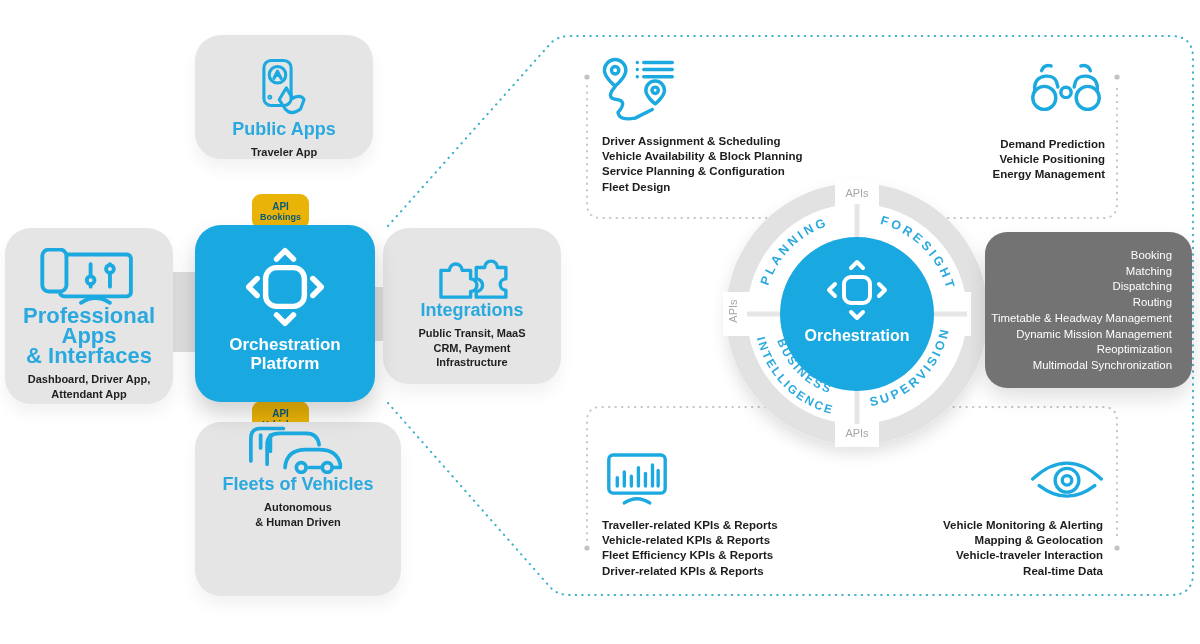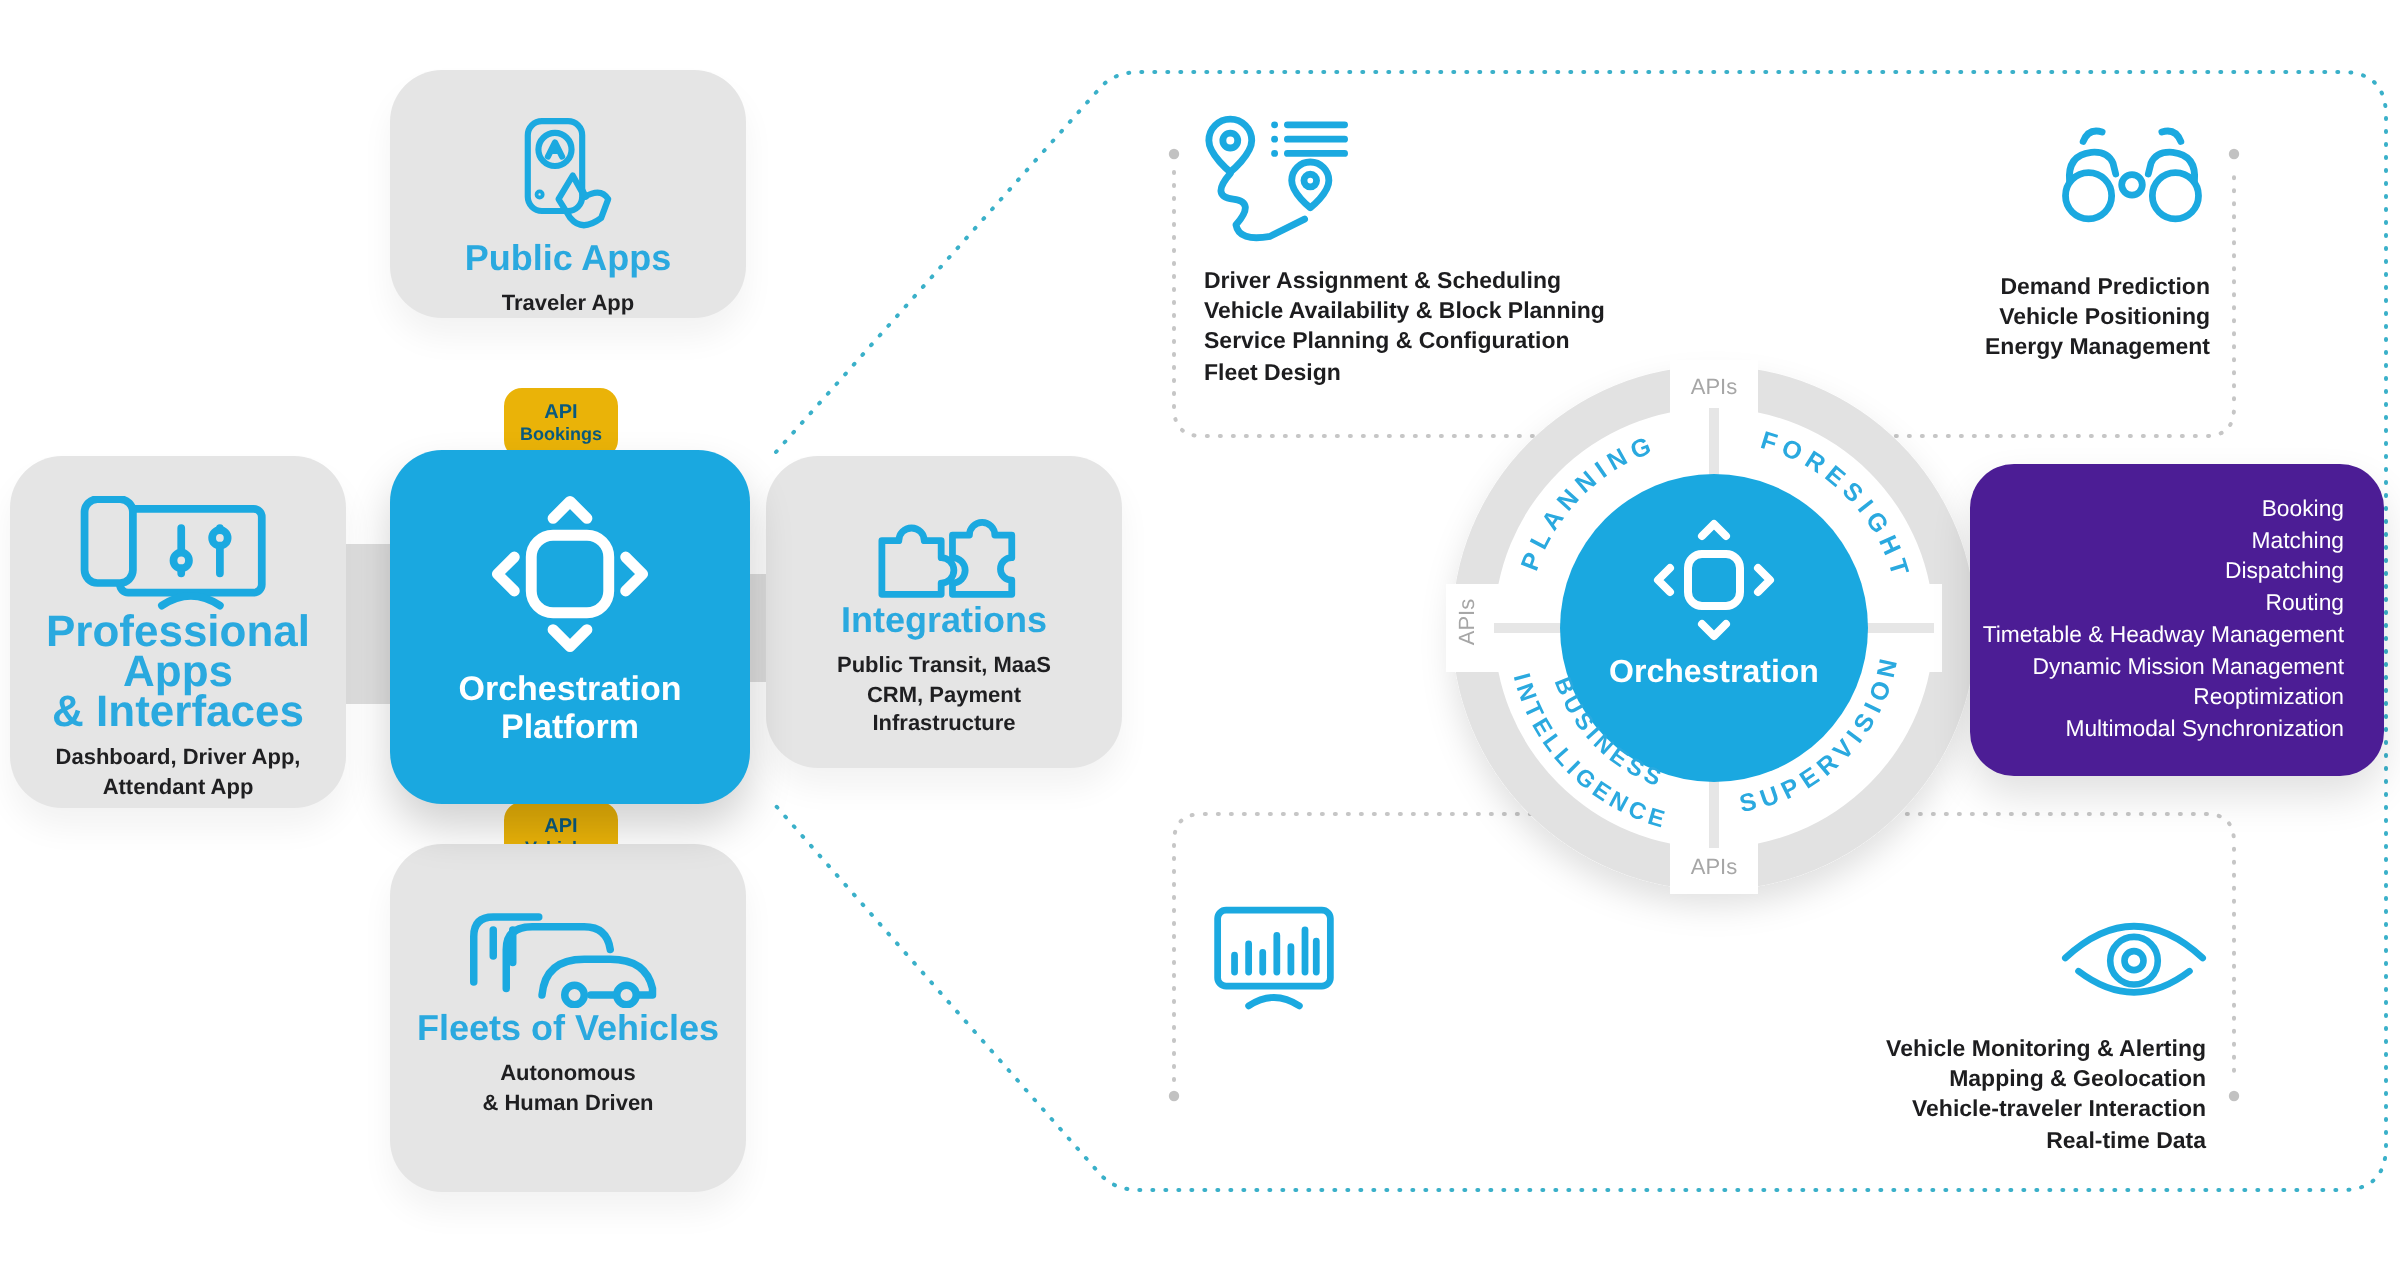--- a/index.html
+++ b/index.html
@@ -18,21 +18,21 @@
          display:flex;flex-direction:column;align-items:center;text-align:center;
          box-shadow:0 10px 16px rgba(0,0,0,0.05);}
   .block .title{color:#2aa9df;font-weight:bold;font-size:18px;line-height:20px;white-space:pre-line;}
   .block .sub{color:#1f1f21;font-weight:bold;font-size:11px;line-height:14.5px;white-space:pre-line;margin-top:6px;}
   .platform{background:#1aa8e0;box-shadow:0 12px 22px rgba(0,0,0,0.18);}
   .platform .title{color:#fff;font-size:17px;line-height:19px;margin-top:2px;}
   .panel-list{position:absolute;z-index:3;font-size:11.5px;font-weight:bold;
               color:#1d1d1f;line-height:15.2px;white-space:nowrap;}
   .panel-list.right{text-align:right;}
   .ops-box{position:absolute;left:985px;top:232px;width:207px;height:156px;z-index:2;
-           background:#4c1d95;border-radius:22px;color:#fff;text-align:right;
+           background:#737373;border-radius:22px;color:#fff;text-align:right;
            font-size:11.4px;line-height:15.7px;box-sizing:border-box;padding:16px 20px 0 0;
            box-shadow:0 10px 20px rgba(0,0,0,0.12);}
   .icon{position:absolute;z-index:3;}
   .stroke{fill:none;stroke:#1ba9e0;stroke-linecap:round;stroke-linejoin:round;}
   .wstroke{fill:none;stroke:#fff;stroke-linecap:round;stroke-linejoin:round;}
   .quad-label{fill:#2aa9df;font-weight:bold;font-size:12.5px;letter-spacing:3px;}
   .quad-label.tight{letter-spacing:2.2px;font-size:11.8px;}
   .apis{fill:#a6a6a6;font-size:11px;}
   .center-label{fill:#fff;font-weight:bold;font-size:16px;}
 </style>
@@ -148,21 +148,21 @@
     <svg class="stroke" width="74" height="48" viewBox="0 0 52 34" stroke-width="2.4">
       <path d="M4 13 h6 a4.5 4.5 0 1 1 9 0 h6 v6 a4.5 4.5 0 0 1 0 9 v4 h-21 z"></path>
       <path d="M29 11 h6 a4.5 4.5 0 1 1 9 0 h6 v8 a4 4 0 1 0 0 8 v5 h-21 v-4 a4.5 4.5 0 1 0 0 -9 z"></path>
     </svg>
     <div class="title">Integrations</div>
     <div class="sub">Public Transit, MaaS
 CRM, Payment
 Infrastructure</div>
   </div>
 
-  <div class="block" style="left:195px;top:422px;width:178px;height:174px;padding-top:30px;box-sizing:border-box;">
+  <div class="block" style="left:195px;top:422px;width:206px;height:174px;box-sizing:border-box;">
     <svg class="stroke" width="106" height="52" viewBox="0 0 64 32" stroke-width="2.3">
       <path d="M3 24 V10 q0 -6 6 -6 h14 M9 8 v8 M15 8 v10"></path>
       <path d="M13 26 V14 q0 -7 8 -7 h16 q7 0 8 7"></path>
       <path d="M24 28 q1 -11 13 -11 h8 q11 0 13 9 v2 h-4"></path>
       <circle cx="34" cy="28" r="3"></circle>
       <circle cx="50" cy="28" r="3"></circle>
       <path d="M39 28 h7"></path>
     </svg>
     <div class="title">Fleets of Vehicles</div>
     <div class="sub">Autonomous
@@ -216,20 +216,26 @@
   <div class="panel-list" style="left:602px;top:134px;">
       <div>Driver Assignment &amp; Scheduling</div>
       <div>Vehicle Availability &amp; Block Planning</div>
       <div>Service Planning &amp; Configuration</div>
       <div>Fleet Design</div>
     </div>
   <div class="panel-list right" style="right:95px;top:137px;">
       <div>Demand Prediction</div>
       <div>Vehicle Positioning</div>
       <div>Energy Management</div>
+    </div>
+  <div class="panel-list" style="left:602px;top:518px;">
+      <div>Traveller-related KPIs &amp; Reports</div>
+      <div>Vehicle-related KPIs &amp; Reports</div>
+      <div>Fleet Efficiency KPIs &amp; Reports</div>
+      <div>Driver-related KPIs &amp; Reports</div>
     </div>
   <div class="panel-list right" style="right:97px;top:518px;">
       <div>Vehicle Monitoring &amp; Alerting</div>
       <div>Mapping &amp; Geolocation</div>
       <div>Vehicle-traveler Interaction</div>
       <div>Real-time Data</div>
     </div>
 
   <div class="ops-box">
       <div>Booking</div>

